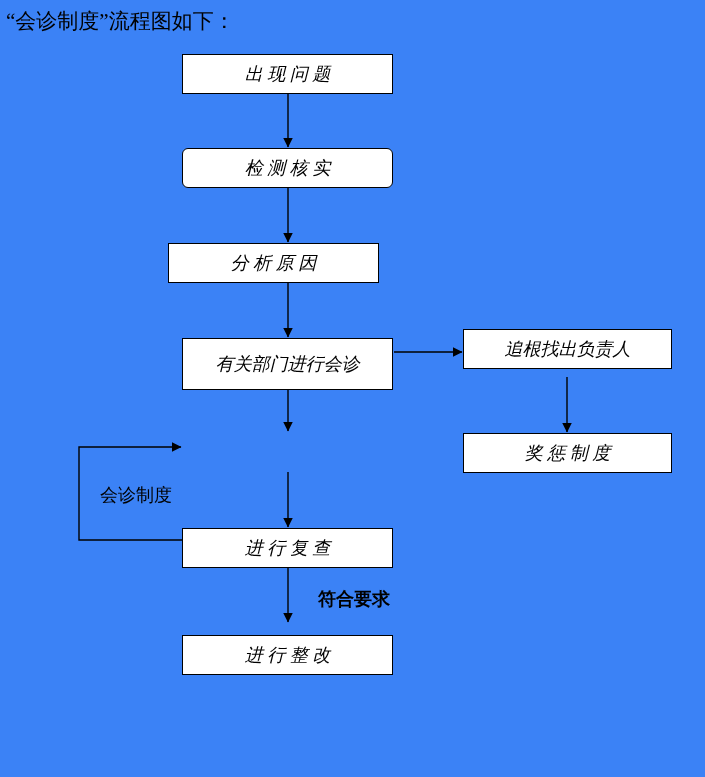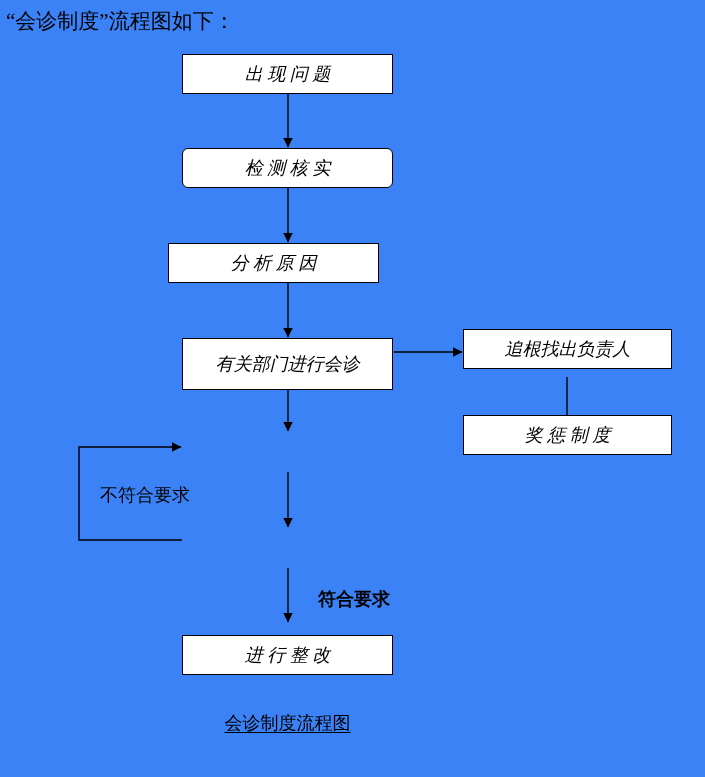--- a/index.html
+++ b/index.html
@@ -88,23 +88,23 @@
     <line x1="288" y1="568" x2="288" y2="622" marker-end="url(#ah)"></line>
     <line x1="394" y1="352" x2="462" y2="352" marker-end="url(#ah)"></line>
     <line x1="567" y1="377" x2="567" y2="432" marker-end="url(#ah)"></line>
     <polyline points="182,540 79,540 79,447 181,447" marker-end="url(#ah)"></polyline>
   </svg>
 
   <div class="node" style="left:182px; top:54px;  width:211px; height:40px;">出 现 问 题</div>
   <div class="node" style="left:182px; top:148px; width:211px; height:40px;border-radius:6px;">检 测 核 实</div>
   <div class="node" style="left:168px; top:243px; width:211px; height:40px;">分 析 原 因</div>
   <div class="node" style="left:182px; top:338px; width:211px; height:52px;">有关部门进行会诊</div>
+  <div class="node" style="left:182px; top:528px; width:211px; height:40px;">进 行 复 查</div>
   <div class="node" style="left:182px; top:623px; width:211px; height:40px;margin-top:12px;">进 行 整 改</div>
 
   <div class="node" style="left:463px; top:329px; width:209px; height:40px;">追根找出负责人</div>
-  <div class="node" style="left:463px; top:415px; width:209px; height:40px;">奖 惩 制 度</div>
+  <div class="node" style="left:463px; top:433px; width:209px; height:40px;">奖 惩 制 度</div>
 
-  <div class="edge-label" style="left:100px; top:483px;">不符合要求</div>
+  <div class="edge-label" style="left:100px; top:483px;">会诊制度</div>
   <div class="edge-label" style="left:318px; top:587px;font-weight:bold;">符合要求</div>
 
-  <div class="caption">会诊制度流程图</div>
 
 </div>
 
 </body></html>

